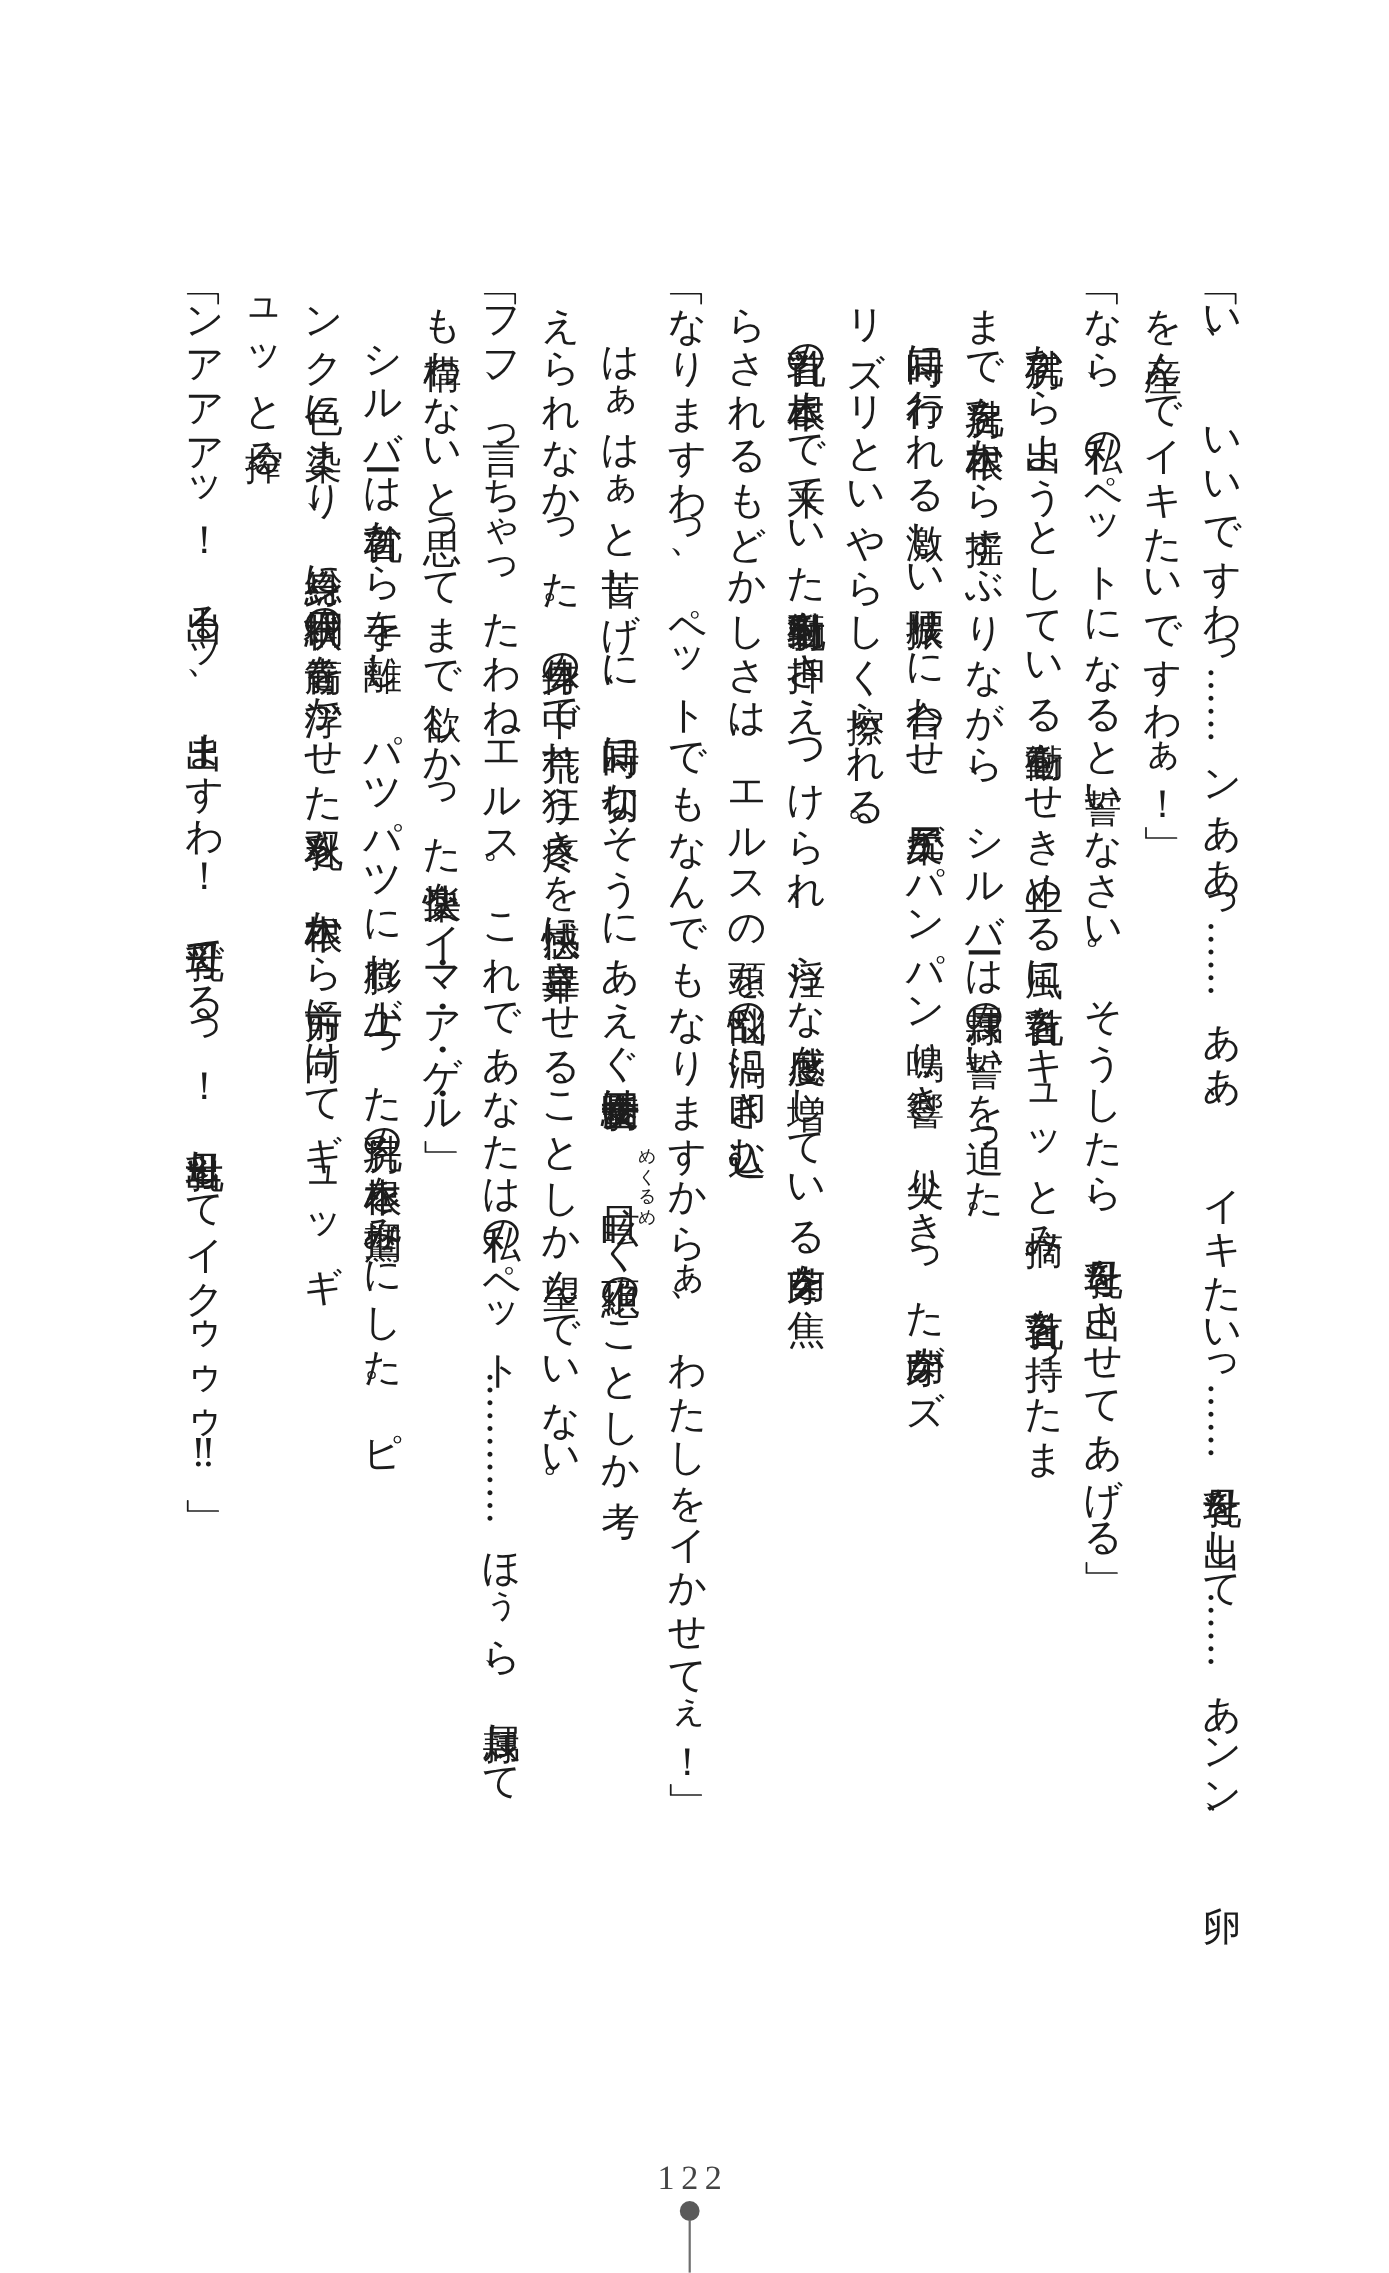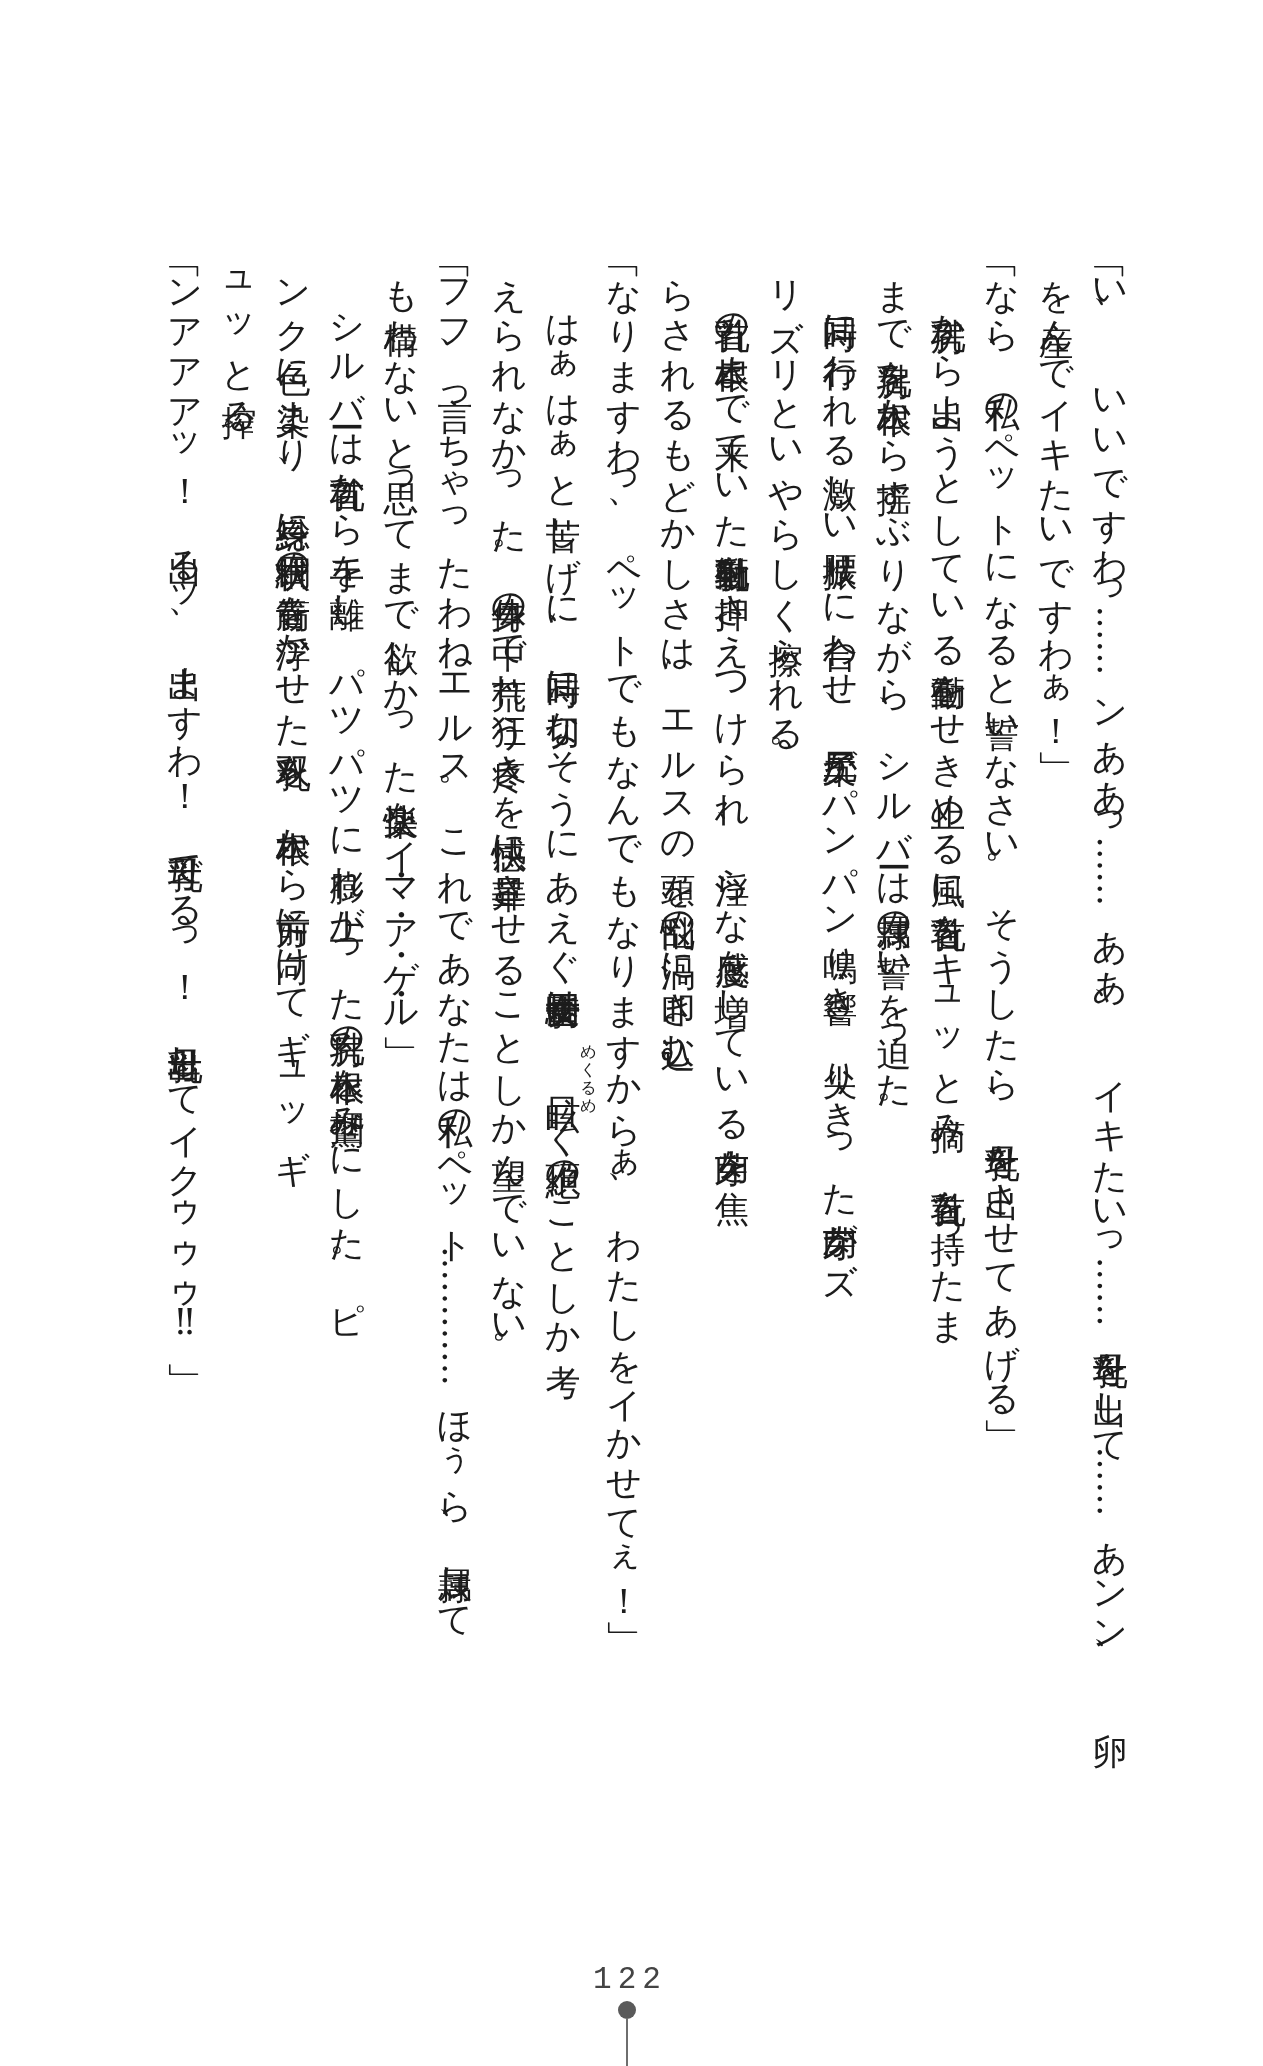--- a/index.html
+++ b/index.html
@@ -46,21 +46,21 @@
     top: 1960px;
     width: 100%;
     height: 106px;
   }
   .page-number {
     position: absolute;
     left: 565px;
     top: 2px;
     width: 124px;
     text-align: center;
-    font-family: Liberation Mono, monospace;
+    font-family: Liberation Serif, serif;
     font-size: 31px;
     letter-spacing: 6px;
     text-indent: 6px;
     color: #444444;
   }
   .marker-dot {
     position: absolute;
     left: 618px;
     top: 41px;
     width: 18px;

